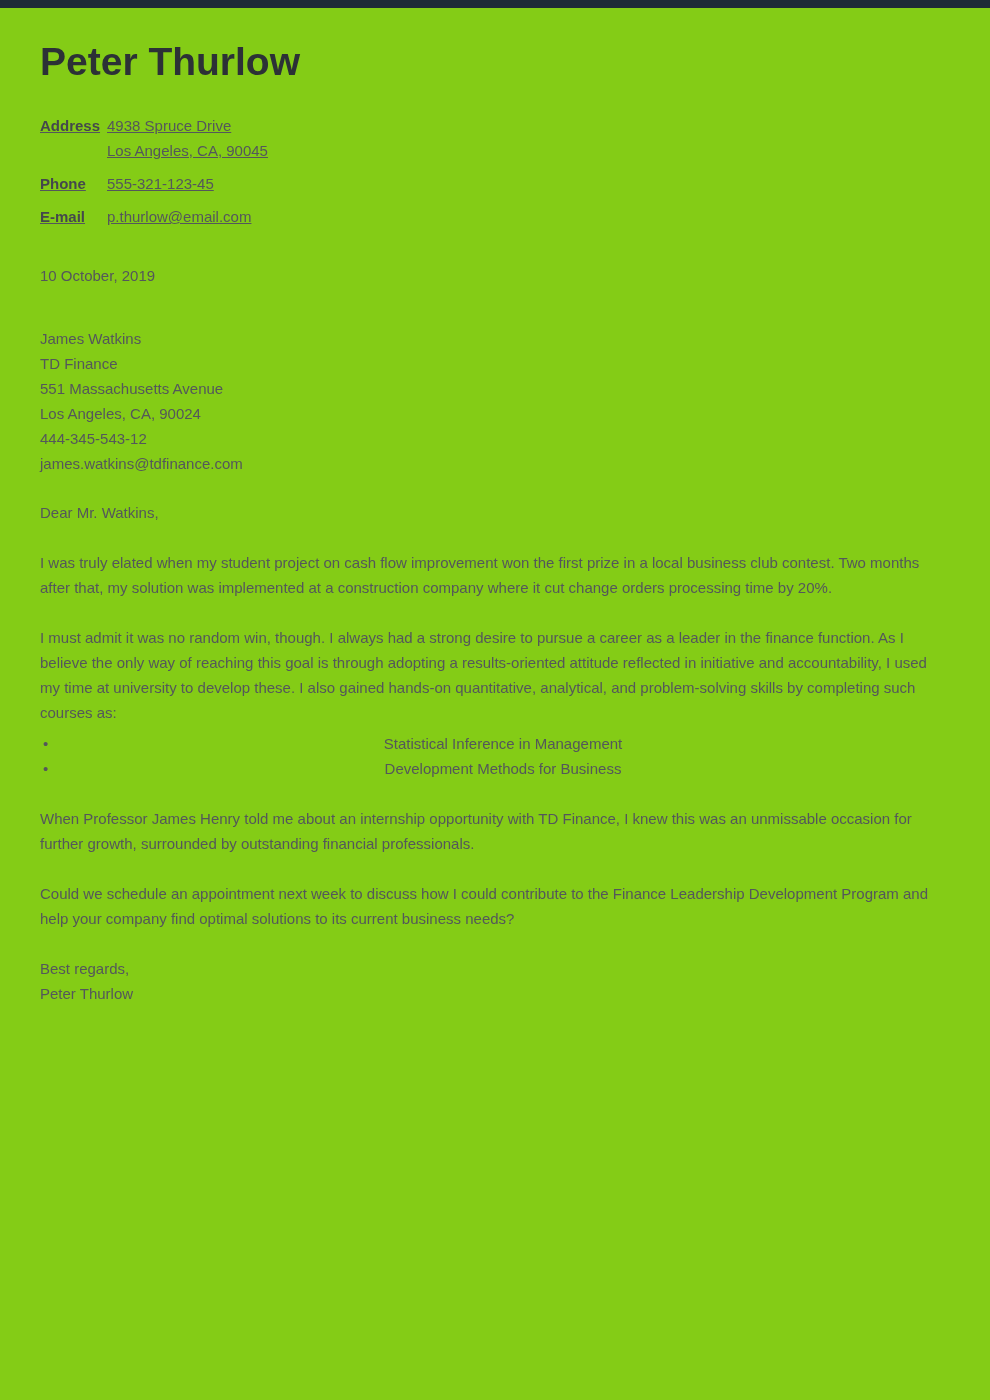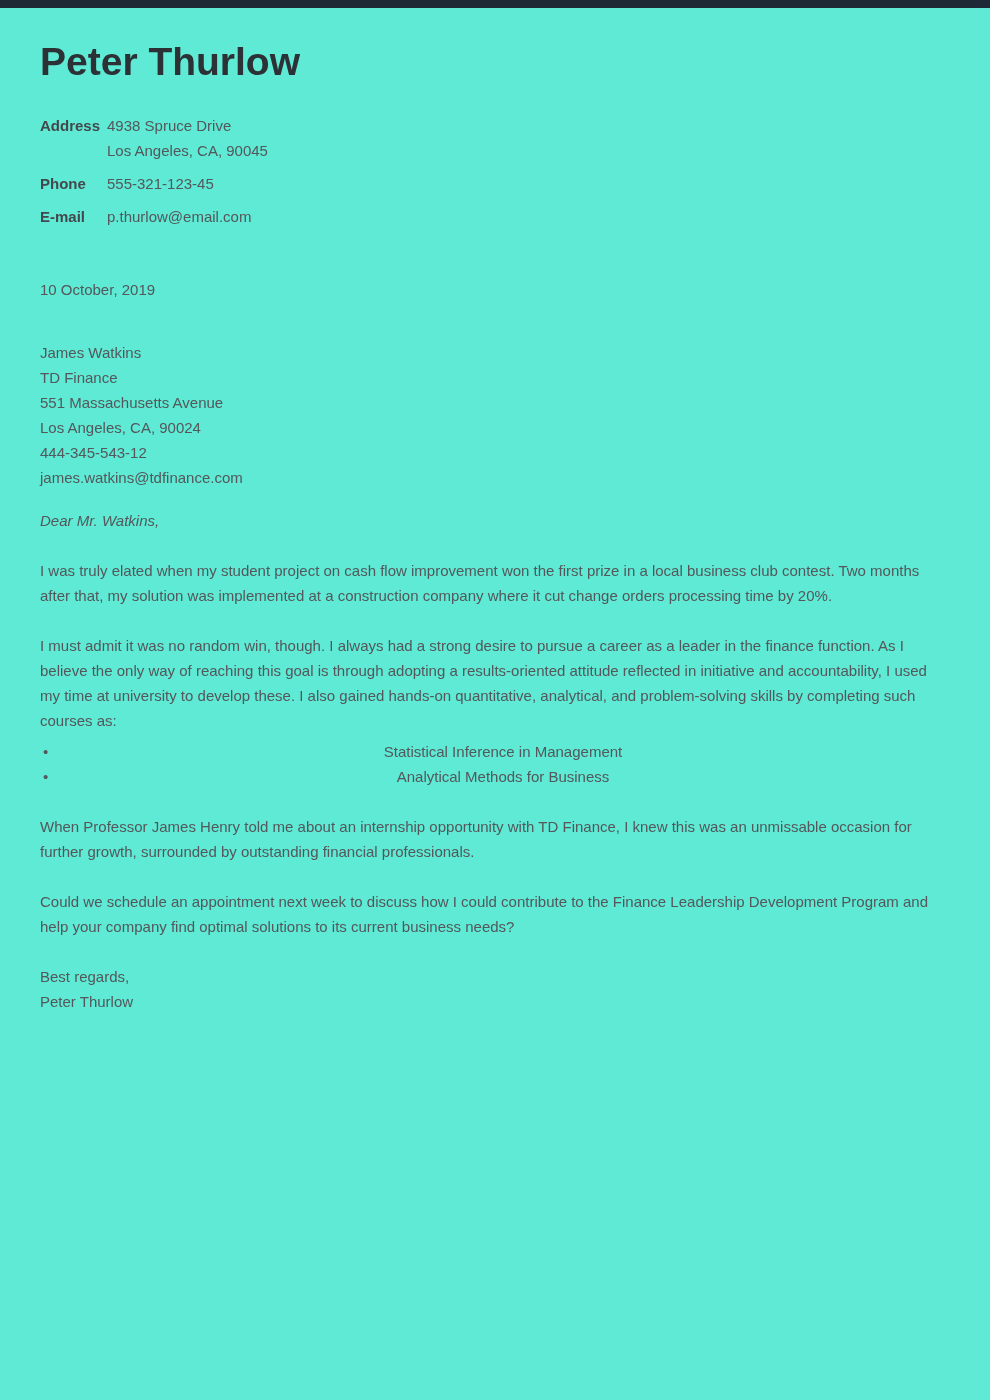--- a/index.html
+++ b/index.html
@@ -11,21 +11,21 @@
   *{box-sizing:border-box;}
   html,body{margin:0;padding:0;}
   body{
     width:990px;
     background:#ffffff;
     font-family:"Liberation Sans","DejaVu Sans",sans-serif;
   }
   .page{
     width:990px;
     min-height:1400px;
-    background:#5eead4;
+    background:#84cc16;
     position:relative;
   }
   .top-bar{
     width:100%;
     height:8px;
     background:var(--accent);
   }
   .content{
     padding:32px 40px 40px 40px;
     font-size:15px;
@@ -34,42 +34,42 @@
   }
   h1.name{
     margin:0;
     font-size:39px;
     line-height:44px;
     font-weight:700;
     color:var(--heading);
   }
   .contact{
     margin-top:29px;
+    text-decoration:underline;
   }
   .contact-row{
     display:flex;
     margin-bottom:8px;
   }
   .contact-row:last-child{margin-bottom:6px;}
   .contact-label{
     flex:0 0 67px;
     font-weight:700;
     color:var(--label);
   }
   .contact-value .line{display:block;}
   .date-line{
-    margin-top:48px;
+    margin-top:34px;
   }
   .recipient{
     margin-top:38px;
   }
   .recipient .line{display:block;}
   .salutation{
-    margin:18px 0 0 0;
-    font-style:italic;
+    margin:24px 0 0 0;
   }
   p.para{
     margin:25px 0 0 0;
   }
   ul.courses{
     list-style:none;
     margin:6px 0 0 0;
     padding:0;
   }
   ul.courses li{
@@ -131,21 +131,21 @@
     </div>
 
     <p class="salutation">Dear Mr. Watkins,</p>
 
     <p class="para">I was truly elated when my student project on cash flow improvement won the first prize in a local business club contest. Two months after that, my solution was implemented at a construction company where it cut change orders processing time by 20%.</p>
 
     <p class="para">I must admit it was no random win, though. I always had a strong desire to pursue a career as a leader in the finance function. As I believe the only way of reaching this goal is through adopting a results-oriented attitude reflected in initiative and accountability, I used my time at university to develop these. I also gained hands-on quantitative, analytical, and problem-solving skills by completing such courses as:</p>
 
     <ul class="courses">
       <li>Statistical Inference in Management</li>
-      <li>Analytical Methods for Business</li>
+      <li>Development Methods for Business</li>
     </ul>
 
 
     <p class="para">When Professor James Henry told me about an internship opportunity with TD Finance, I knew this was an unmissable occasion for further growth, surrounded by outstanding financial professionals.</p>
 
     <p class="para">Could we schedule an appointment next week to discuss how I could contribute to the Finance Leadership Development Program and help your company find optimal solutions to its current business needs?</p>
 
     <div class="closing">
       <span class="line">Best regards,</span>
       <span class="line">Peter Thurlow</span>

